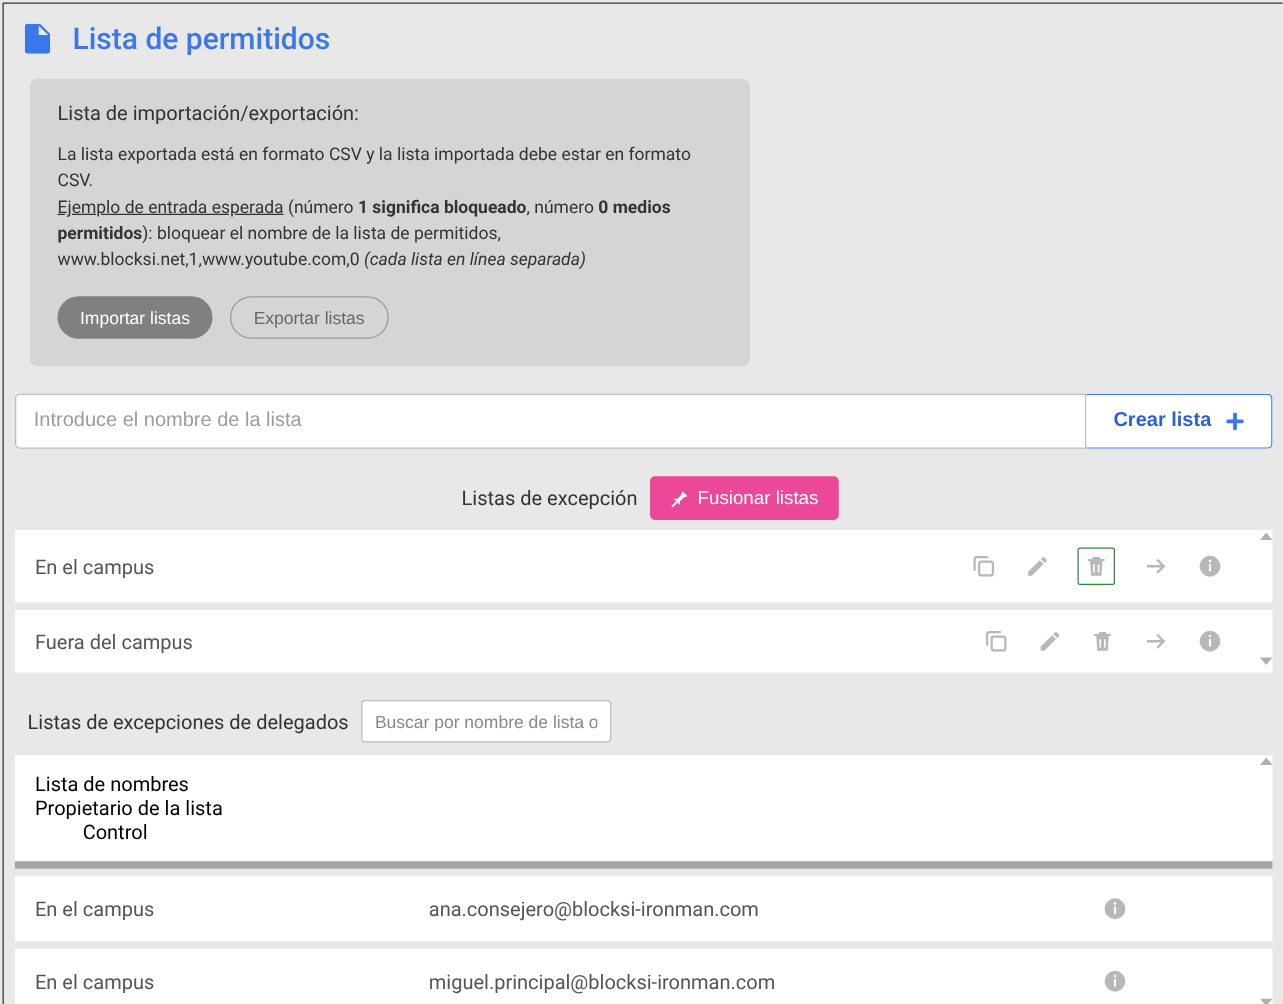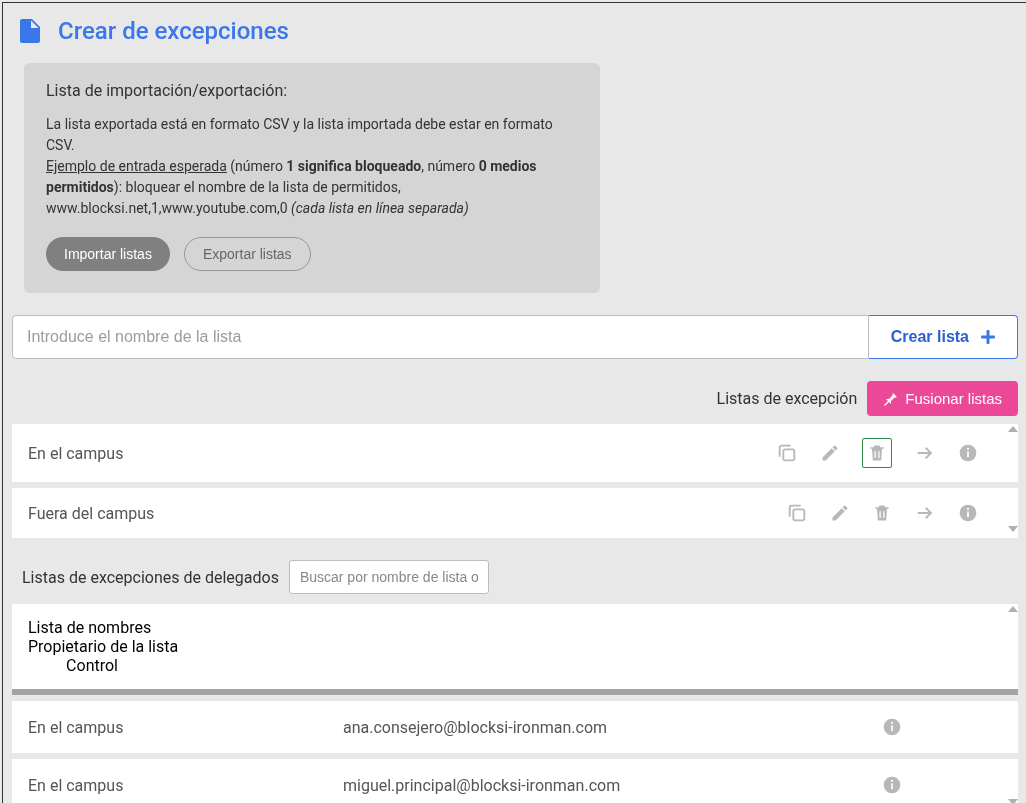--- a/index.html
+++ b/index.html
@@ -16,21 +16,21 @@
 .card .bold { font-weight: bold; }
 .btn-row { display: flex; gap: 14px; margin-top: 18px; }
 .btn { border-radius: 20px; padding: 8px 18px; font-size: 14px; cursor: pointer; border: 1px solid #999; }
 .btn-primary { background: #808080; color: #fff; border: none; font-weight: 500; }
 .btn-secondary { background: transparent; color: #666; font-weight: 500; }
 .create-row { display: flex; margin: 22px 0 22px 0; }
 .create-input { flex: 1; border: 1px solid #bdbdbd; border-radius: 4px 0 0 4px; padding: 12px 14px; font-size: 16px; color: #555; background: #fff; }
 .create-input::placeholder { color: #9c9c9c; }
 .create-btn { border: 1px solid #3a77ea; border-left: none; border-radius: 0 4px 4px 0; background: #fff; color: #2c5fd4; font-weight: bold; font-size: 16px; padding: 0 22px; cursor: pointer; display: flex; align-items: center; gap: 12px; }
 .plus { color: #3a77ea; font-weight: bold; }
-.section-header { display: flex; align-items: center; justify-content: flex-end; margin: 0 0 8px 0; }
+.section-header { display: flex; align-items: center; justify-content: center; margin: 0 0 8px 0; }
 .section-header h3 { font-size: 16px; font-weight: 400; color: #333; padding: 6px 10px; }
 .merge-btn { background: #ec4899; color: #fff; border: none; border-radius: 4px; padding: 9px 16px; font-size: 15px; font-weight: 500; cursor: pointer; display: flex; align-items: center; gap: 8px; }
 .list-wrap { position: relative; }
 .list-row { background: #fff; display: flex; align-items: center; justify-content: space-between; padding: 14px 16px; margin-bottom: 6px; }
 .list-name { font-size: 16px; color: #555; }
 .icons { display: flex; align-items: center; gap: 22px; margin-right: 24px; }
 .icons span, .icons .icon-box { display: inline-flex; align-items: center; justify-content: center; cursor: pointer; }
 .tri { position: absolute; right: 0; width: 0; height: 0; border-left: 5px solid transparent; border-right: 5px solid transparent; }
 .tri-up { top: 2px; border-bottom: 6px solid #b0b0b0; }
 .tri-down { bottom: 6px; border-top: 6px solid #b0b0b0; }
@@ -51,21 +51,21 @@
 </head>
 <body>
 
 <div class="page">
   <div class="title-row">
     <span>
       <svg class="doc-icon" viewBox="0 0 20 24" fill="#3a77ea">
           <path d="M12 0H2C0.9 0 0 0.9 0 2v20c0 1.1 0.9 2 2 2h16c1.1 0 2-0.9 2-2V8L12 0zM11 9V1.5L18.5 9H11z"></path>
         </svg>
     </span>
-    <h1>Crear de excepciones</h1>
+    <h1>Lista de permitidos</h1>
   </div>
 
   <div class="card">
     <h2>Lista de importación/exportación:</h2>
     <p>La lista exportada está en formato CSV y la lista importada debe estar en formato CSV.</p>
     <p>
       <span class="underline">Ejemplo de entrada esperada</span><span> (número </span><span class="bold">1 significa bloqueado</span><span>, número </span><span class="bold">0 medios permitidos</span><span>): bloquear el nombre de la lista de permitidos, www.blocksi.net,1,www.youtube.com,0   </span><span class="italic">(cada lista en línea separada)</span>
     </p>
     <div class="btn-row">
       <button class="btn btn-primary">Importar listas</button>

